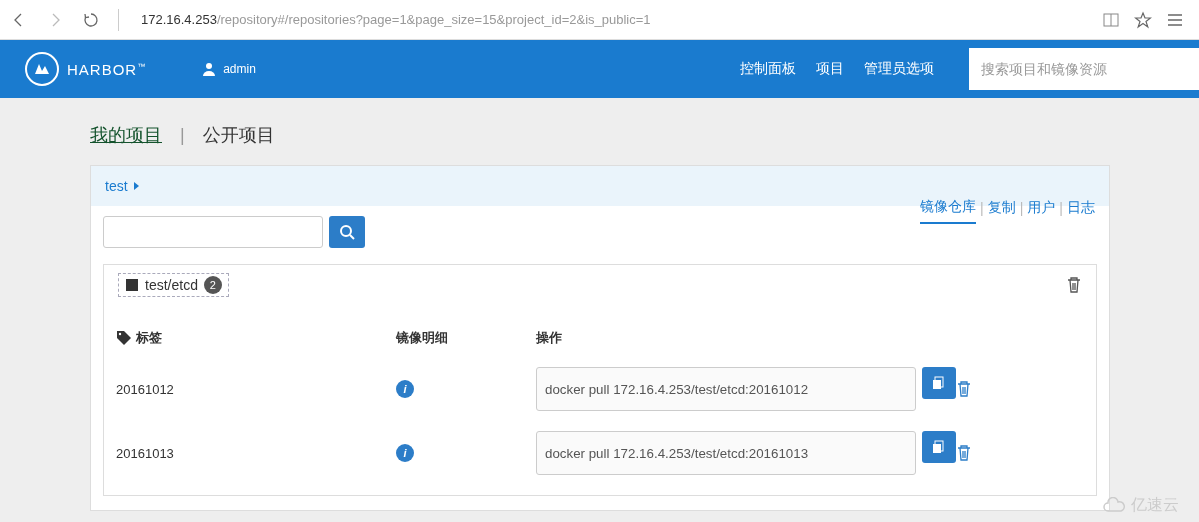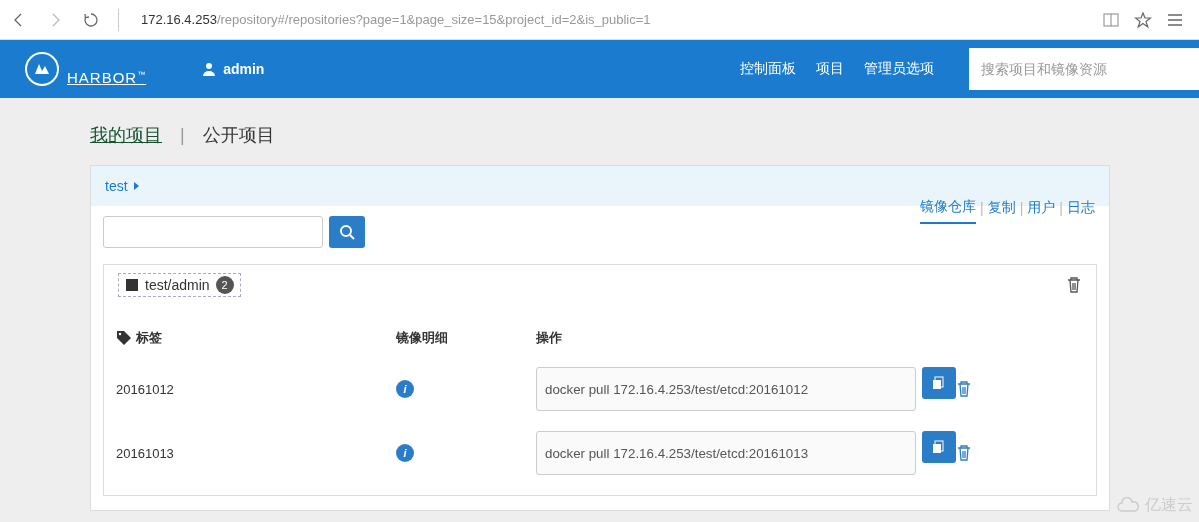--- a/index.html
+++ b/index.html
@@ -10,25 +10,25 @@
 .nav-arrow { width: 18px; height: 18px; cursor: pointer; display:flex; align-items:center; justify-content:center; color:#555; }
 .refresh-icn { width: 18px; height: 18px; cursor:pointer; color:#555; }
 .url-divider { width:1px; height:22px; background:#ccc; }
 .url-bar { flex:1; color:#333; font-size:13px; padding:4px; }
 .url-bar .gray { color:#999; }
 .chrome-right { display:flex; gap:14px; align-items:center; color:#666; margin-right:5px;}
 .chrome-right span { font-size:18px; cursor:pointer;}
 
 
 .harbor-header { background:#1a7bcf; height:58px; display:flex; align-items:center; color:#fff; padding:0 0 0 25px; }
-.logo-area { display:flex; align-items:flex-end; gap:8px;text-decoration:underline; }
+.logo-area { display:flex; align-items:center; gap:8px; }
 .logo-badge { width:34px; height:34px; border:2px solid #fff; border-radius:50%; display:flex; align-items:center; justify-content:center; }
 .logo-text { font-size:15px; letter-spacing:1px; }
 .logo-text sup { font-size:8px; }
-.user-area { margin-left:55px; display:flex; align-items:center; gap:6px; font-size:14px;font-weight:bold; }
+.user-area { margin-left:55px; display:flex; align-items:center; gap:6px; font-size:12px; }
 .header-nav { margin-left:auto; display:flex; align-items:center; gap:20px; font-size:14px;}
 .header-nav a { color:#fff; text-decoration:none; cursor:pointer;}
 .search-box { background:#fff; height:42px; width:230px; display:flex; align-items:center; padding:8px 12px; margin-left:15px;}
 .search-box input { border:none; outline:none; font-size:14px; width:100%; color:#333;}
 .search-box input::placeholder { color:#999; }
 
 
 .page-wrap { background:#eee; padding:25px 0 0 0; min-height:460px;}
 .page-inner { margin:0 0 0 90px; }
 .proj-tabs { display:flex; align-items:center; gap:18px; font-size:18px; margin-bottom:18px;}
@@ -56,21 +56,21 @@
 .tag-head, .tag-row { display:grid; grid-template-columns: 280px 140px 420px 120px; align-items:center; padding:10px 8px;}
 .tag-head { font-weight:700; font-size:13px;}
 .tag-head .label-icon { display:flex; align-items:center; gap:4px;font-family:Liberation Mono, monospace;}
 .tag-row { font-size:13px;}
 .info-circ { width:18px; height:18px; background:#2c7dc8; color:#fff; border-radius:50%; display:flex; align-items:center; justify-content:center; font-size:11px; font-style:italic; font-weight:bold; cursor:pointer;}
 .pull-cell { display:flex; gap:6px;}
 .pull-cell input { flex:1; height:44px; border:1px solid #ccc; border-radius:3px; padding:0 8px; background:#fafafa; color:#555;}
 .copy-btn { width:34px; height:32px; background:#2c7dc8; border:none; border-radius:3px; color:#fff; cursor:pointer; display:flex; align-items:center; justify-content:center;}
 .op-trash { color:#2c7dc8; cursor:pointer; font-size:16px; text-align:center;}
 
-.watermark { position:fixed; right:6px; bottom:6px; color:#ccc; font-size:16px; display:flex; align-items:center; gap:4px;}
+.watermark { position:fixed; right:20px; bottom:6px; color:#ccc; font-size:16px; display:flex; align-items:center; gap:4px;}
 svg { display:block; }
 </style>
 </head>
 <body>
 
 <div class="browser-chrome">
   <span class="nav-arrow">
       <svg width="16" height="16" viewBox="0 0 16 16">
         <path d="M10 2 L4 8 L10 14" stroke="#666" stroke-width="1.3" fill="none"></path>
       </svg>
@@ -174,21 +174,21 @@
             </svg>
         </button>
       </div>
 
       <div class="repo-sub">
         <div class="repo-sub-head">
           <span class="repo-name-box">
             <svg width="14" height="14" viewBox="0 0 14 14">
                 <rect x="1" y="1" width="12" height="12" fill="#333"></rect>
               </svg>
-            <span>test/admin</span>
+            <span>test/etcd</span>
             <span class="badge-count">2</span>
           </span>
           <span class="trash-right">
             <svg width="16" height="18" viewBox="0 0 16 18">
                 <path d="M2 4 h12 M5 4 V2 h6 V4 M4 4 l1 12 h6 l1 -12 M7 7 v7 M9 7 v7" stroke="#555" stroke-width="1.3" fill="none"></path>
               </svg>
           </span>
         </div>
 
         <div class="tag-table">

